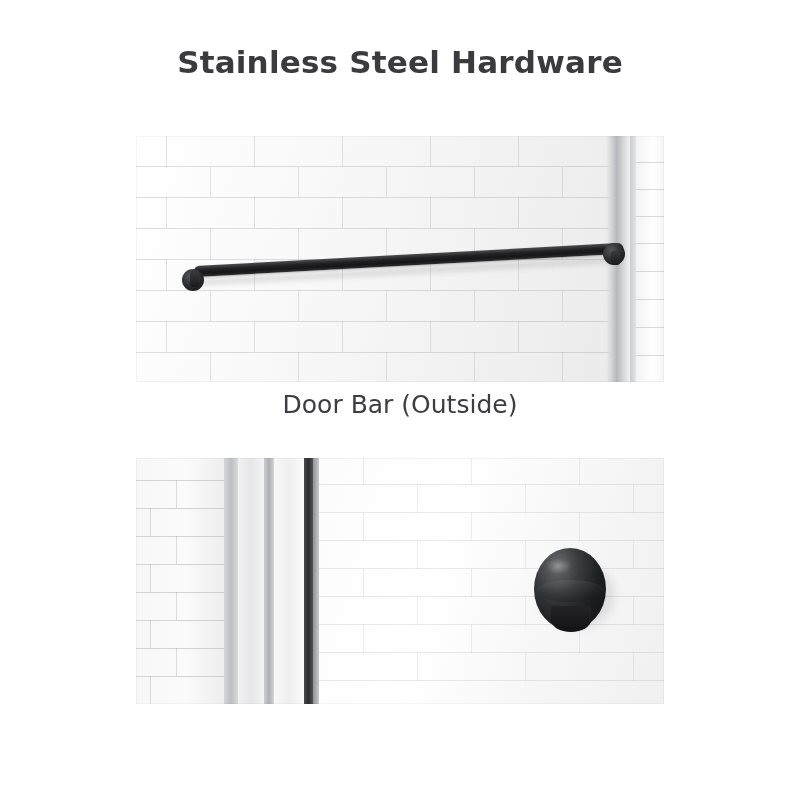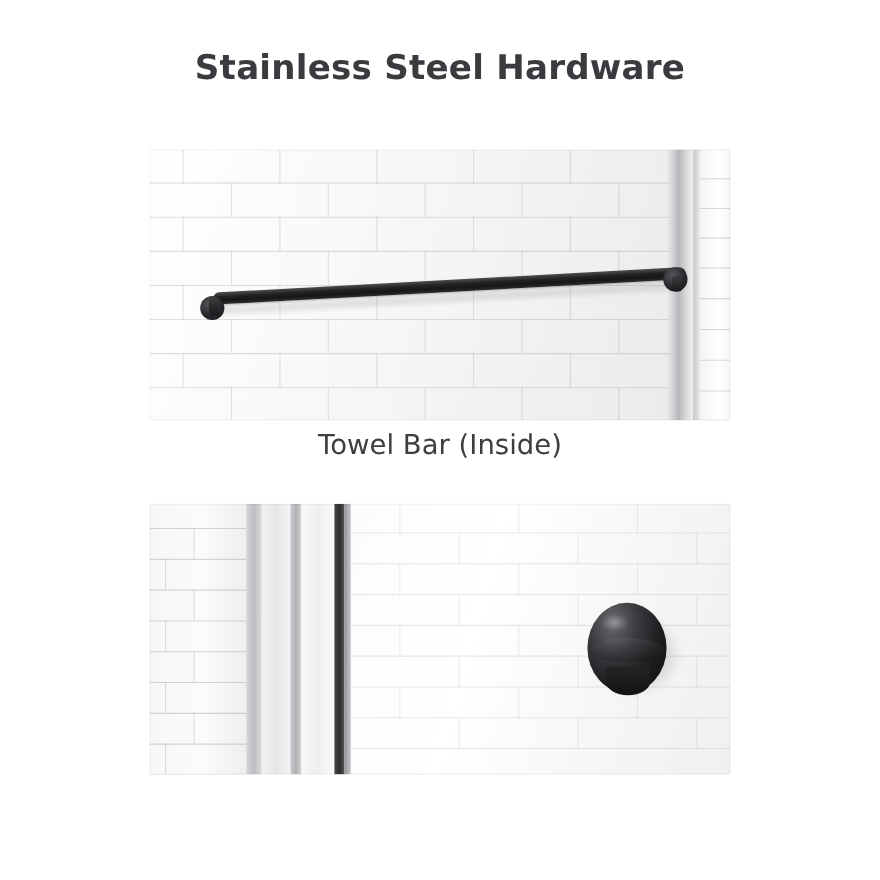--- a/index.html
+++ b/index.html
@@ -400,21 +400,21 @@
       <div class="tb-rod"></div>
       <div class="tb-base-l"></div>
       <div class="tb-post-l"></div>
       <div class="tb-base-r"></div>
       <div class="tb-post-r"></div>
     </div>
 
     <div class="panel-border"></div>
   </div>
 
-  <div class="caption caption-1">Towel Bar (Inside)</div>
+  <div class="caption caption-1">Door Bar (Outside)</div>
 
   <div class="panel panel-2">
     <div class="p2-bg"></div>
 
     <div class="p2-leftwall">
       <div class="lw" style="top:0px;   height:22px;"></div>
       <div class="lw" style="top:22px;  height:28px;"></div>
       <div class="lw" style="top:50px;  height:28px;"></div>
       <div class="lw" style="top:78px;  height:28px;"></div>
       <div class="lw" style="top:106px; height:28px;"></div>

